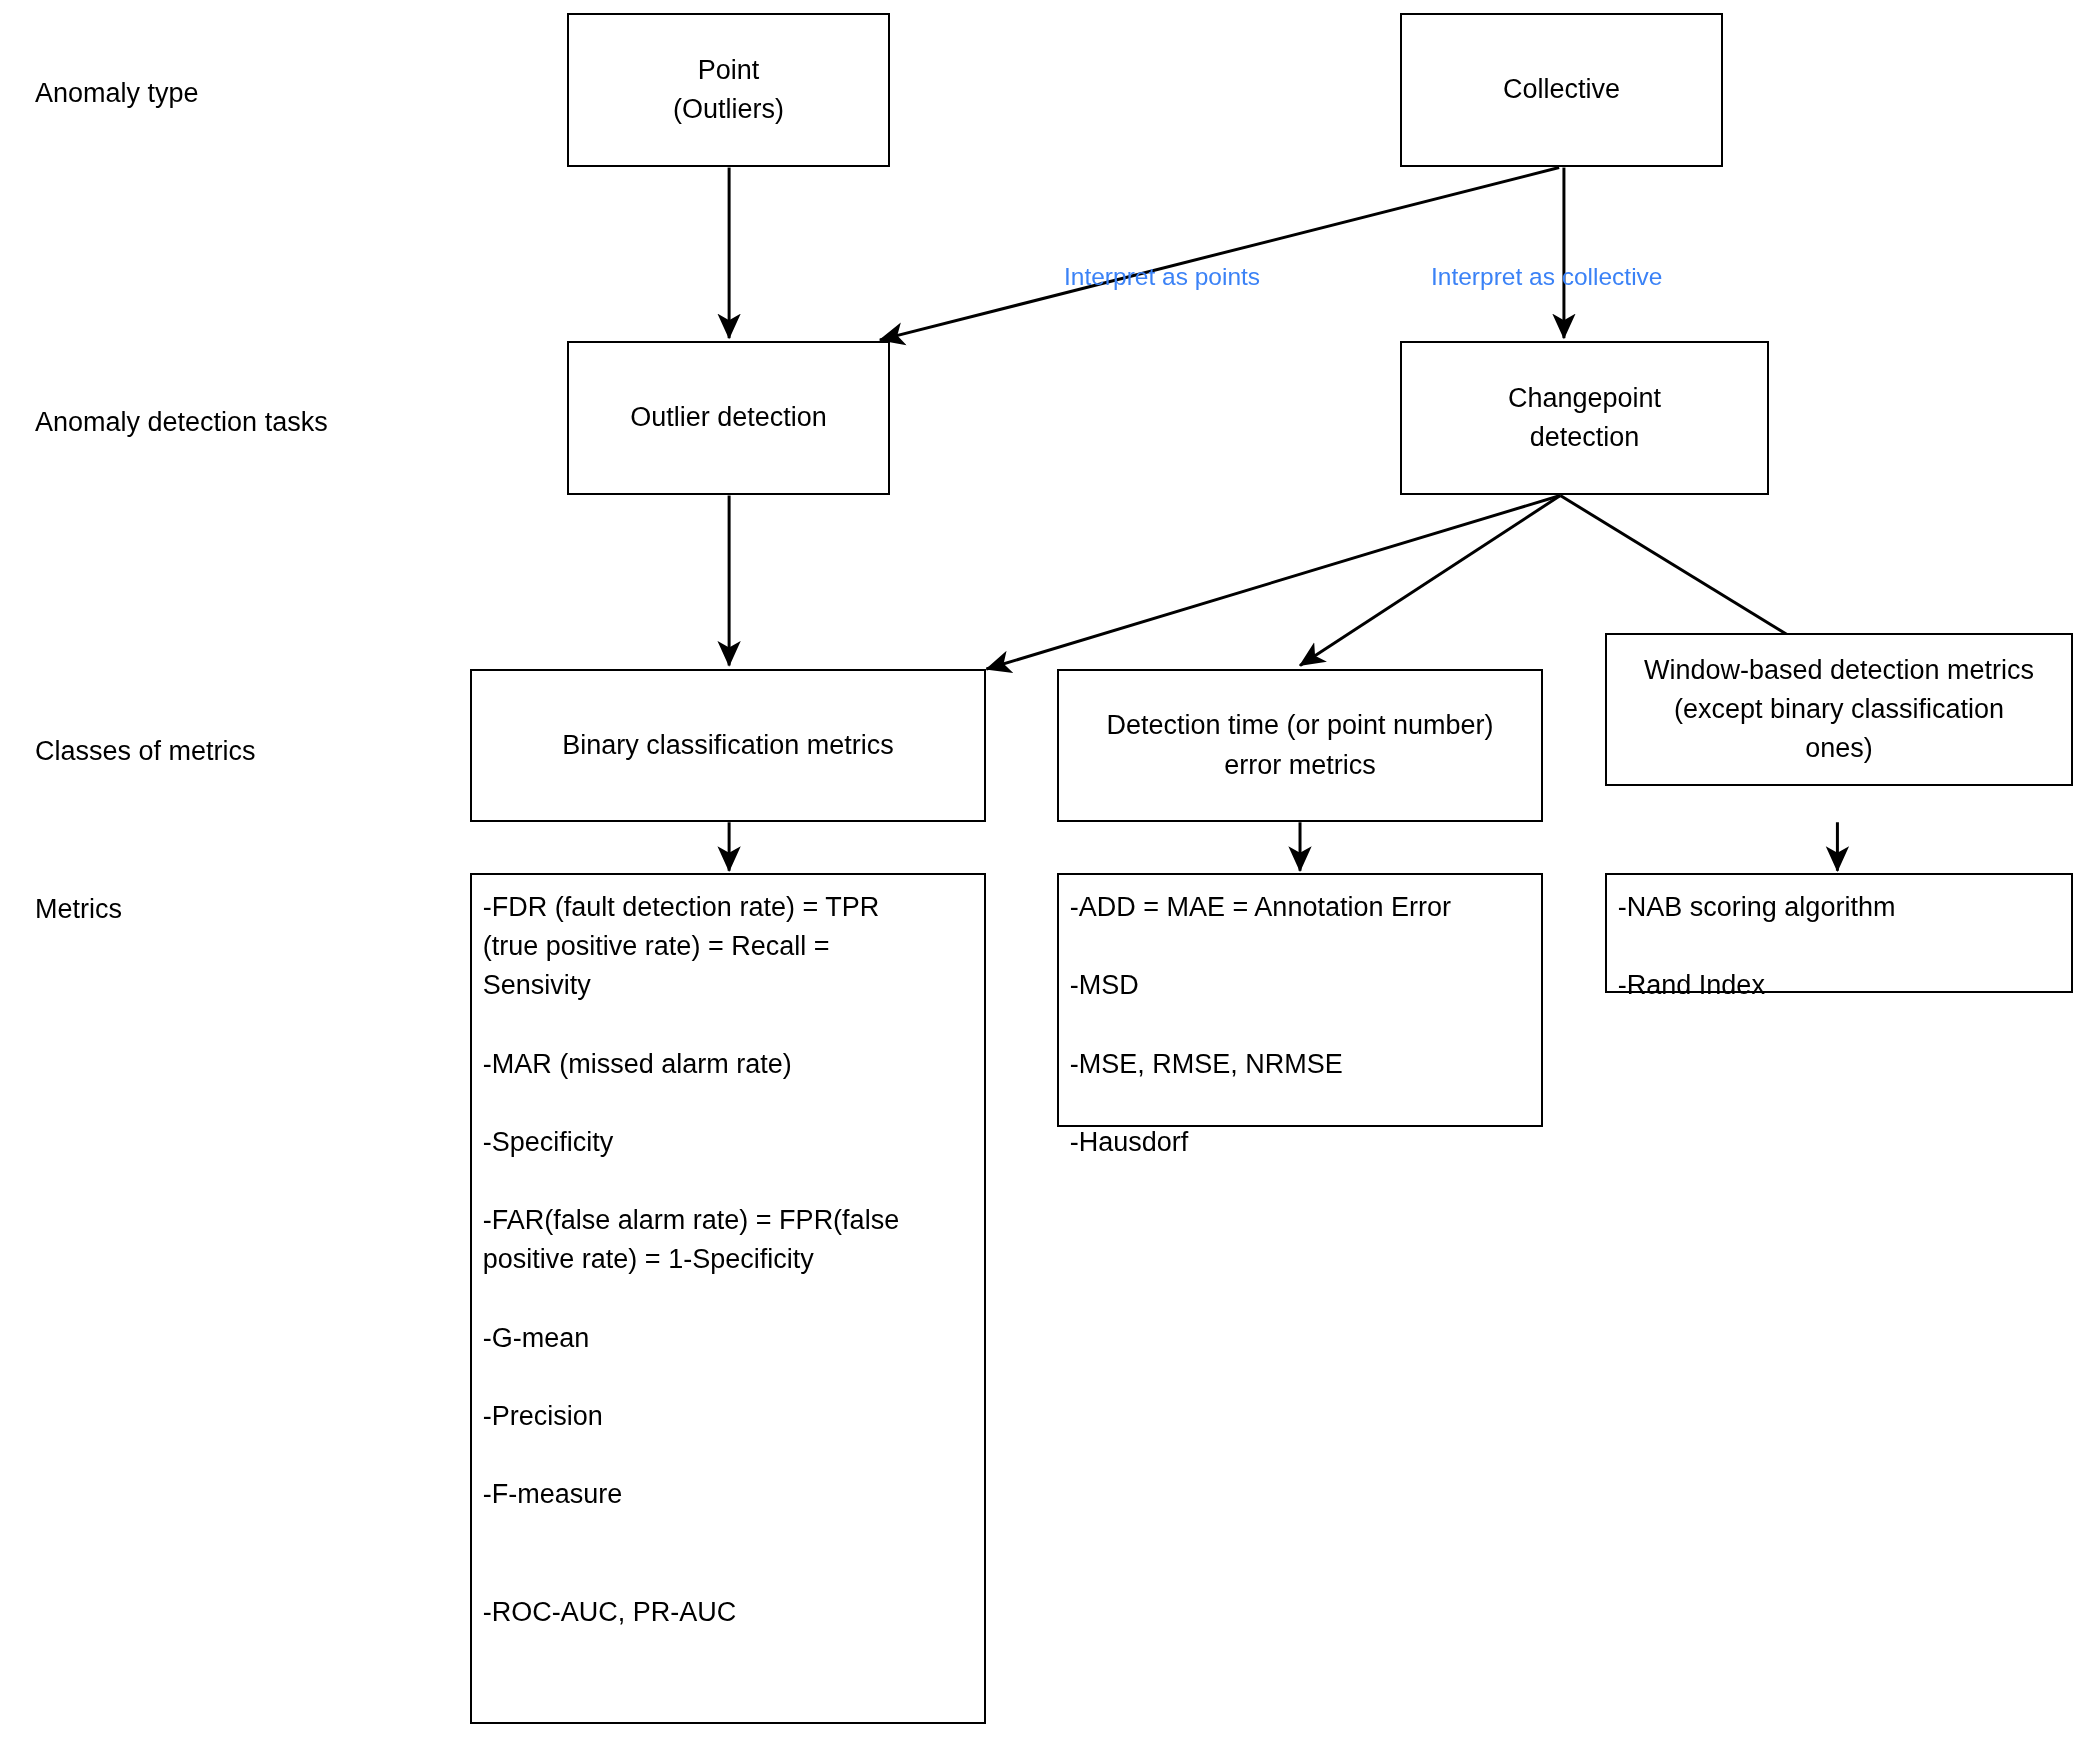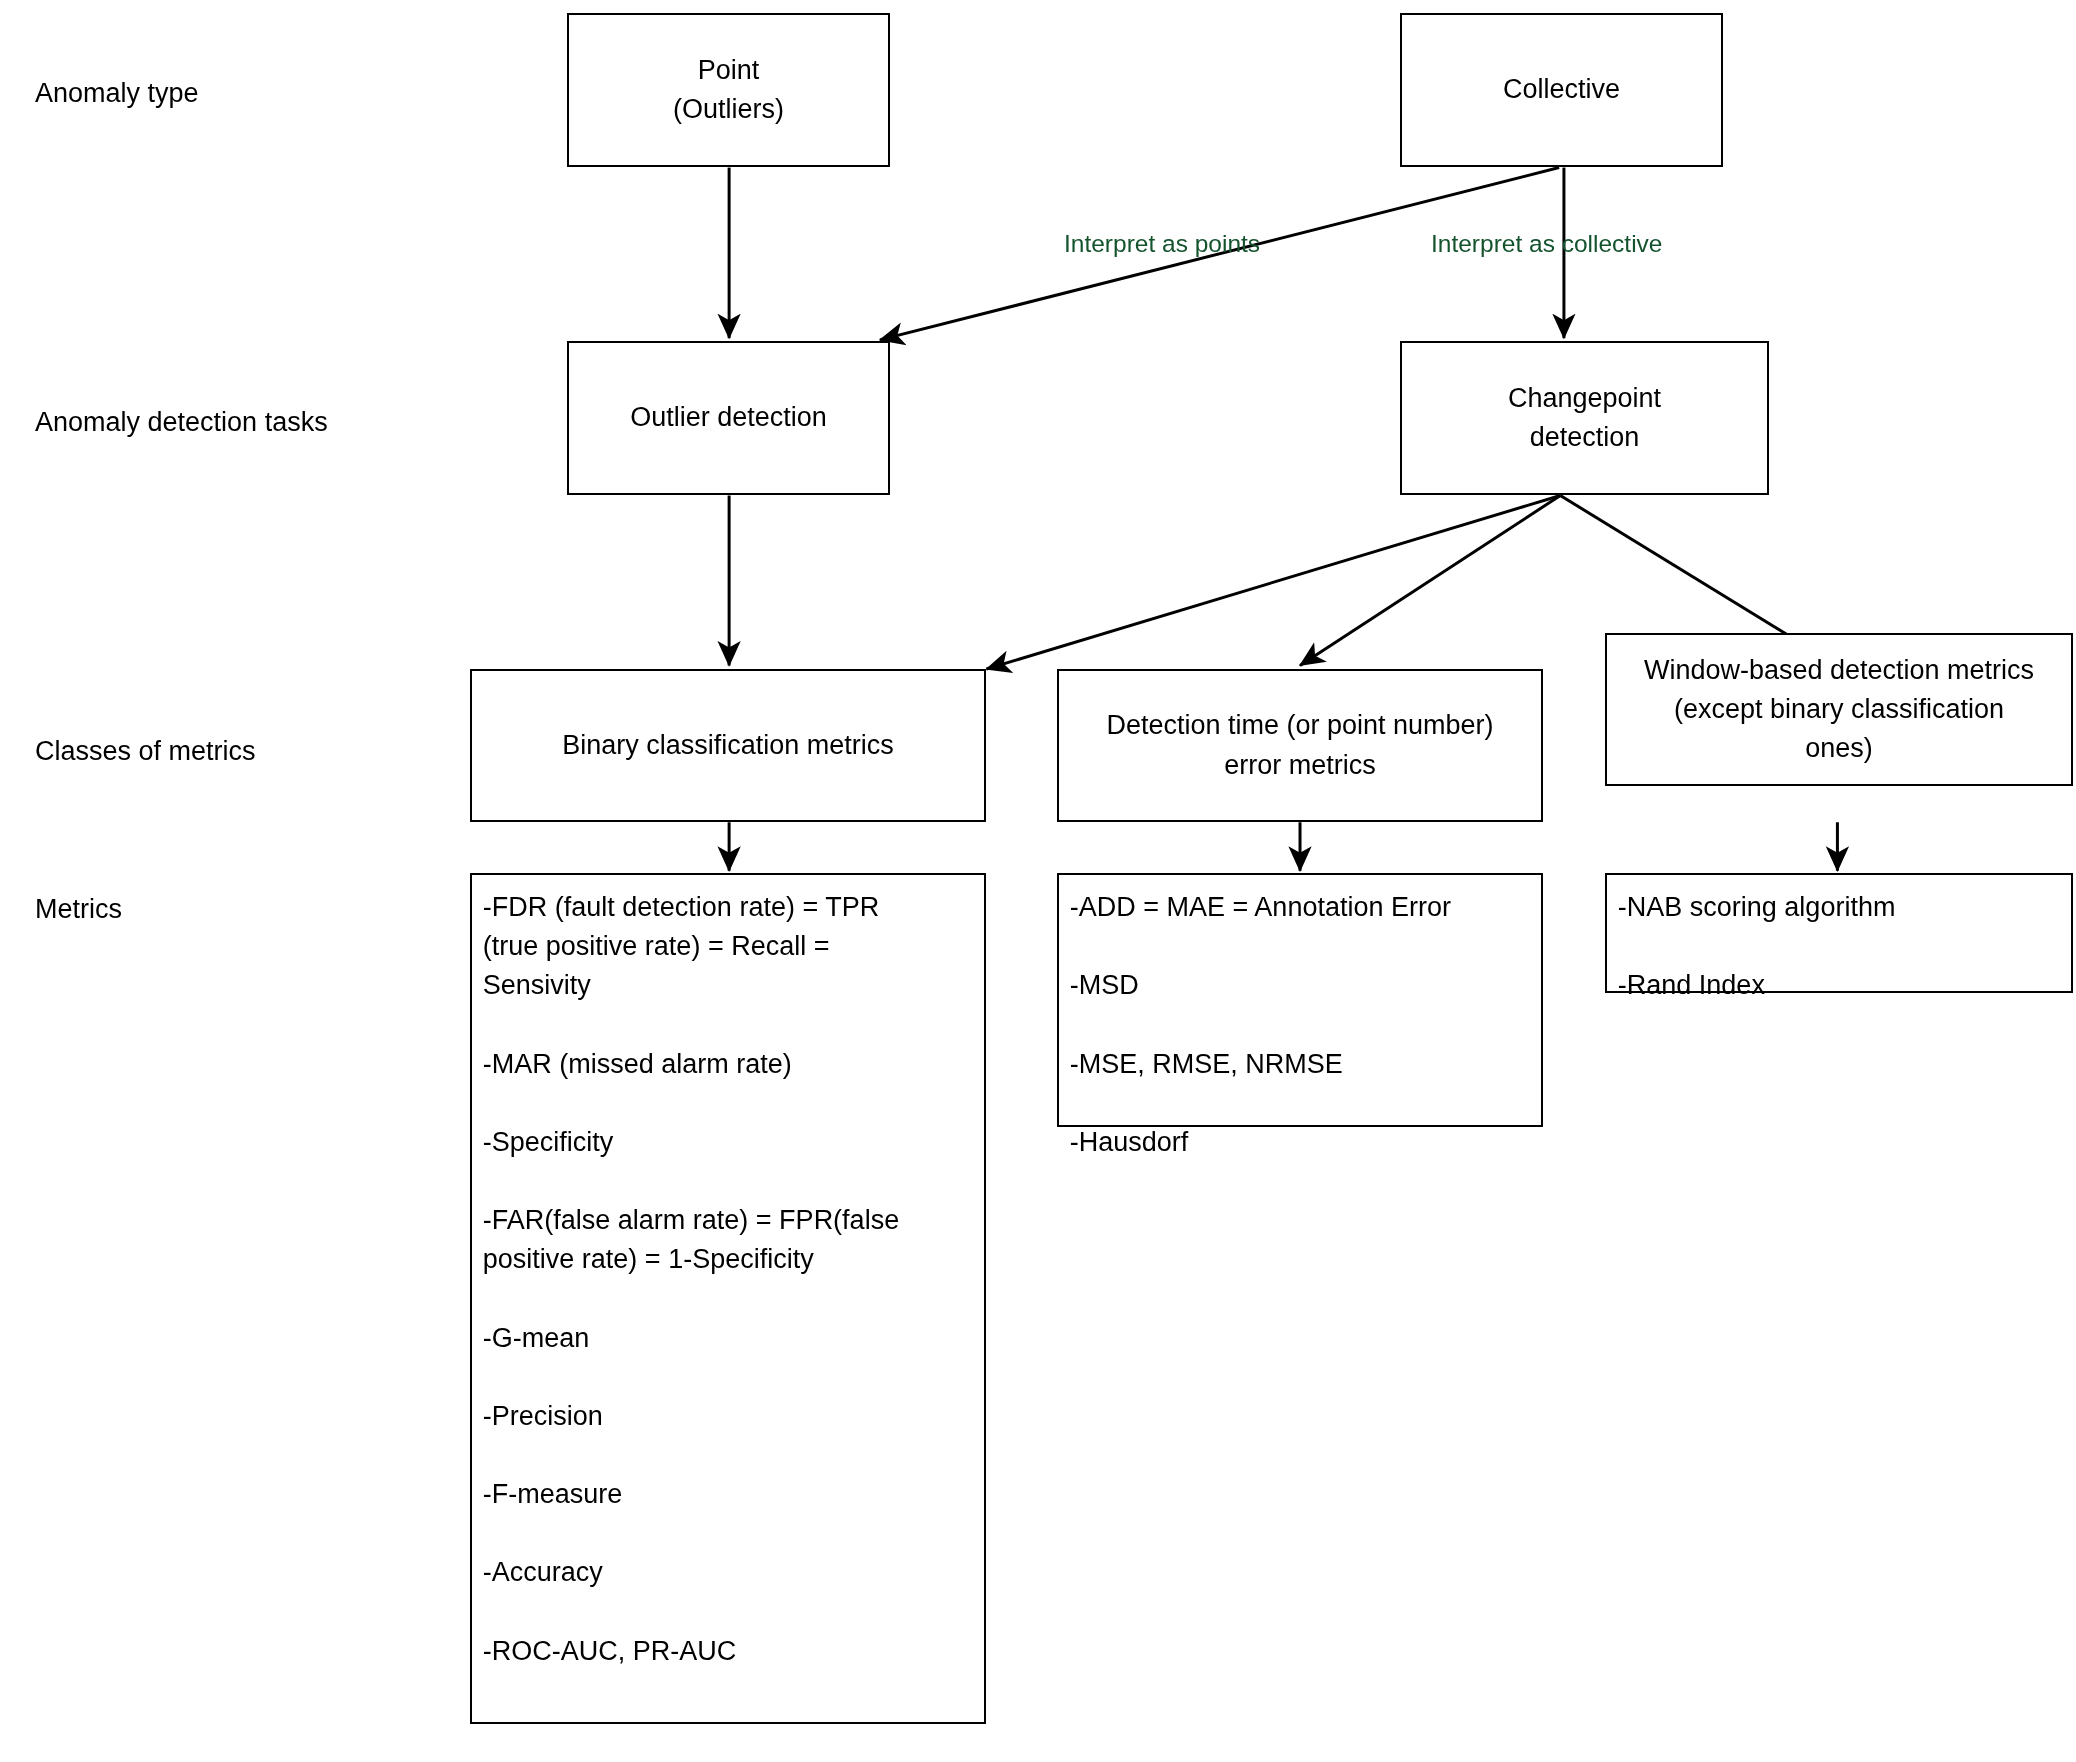--- a/index.html
+++ b/index.html
@@ -56,23 +56,24 @@
     display: block;
   }
   .node .lines .ln {
     display: block;
     white-space: pre-wrap;
   }
   .edge-label {
     position: absolute;
     font-size: 24.5px;
     line-height: 1.2;
-    color: #14532d;
+    color: #3b82f6;
     white-space: nowrap;
     background: transparent;
+    margin-top: 33px;
   }
 </style>
 </head>
 <body>
 
 <div id="canvas">
 
   <svg id="edges" viewBox="0 0 3470 2946" width="2077" height="1763" xmlns="http://www.w3.org/2000/svg">
     <defs>
       <marker id="arrowhead" markerWidth="9" markerHeight="9" refX="8.2" refY="4.5" orient="auto" markerUnits="strokeWidth">
@@ -172,21 +173,20 @@
         <span class="ln">&nbsp;</span>
         <span class="ln">-FAR(false alarm rate) = FPR(false</span>
         <span class="ln">positive rate) = 1-Specificity</span>
         <span class="ln">&nbsp;</span>
         <span class="ln">-G-mean</span>
         <span class="ln">&nbsp;</span>
         <span class="ln">-Precision</span>
         <span class="ln">&nbsp;</span>
         <span class="ln">-F-measure</span>
         <span class="ln">&nbsp;</span>
-        <span class="ln">-Accuracy</span>
         <span class="ln">&nbsp;</span>
         <span class="ln">-ROC-AUC, PR-AUC</span>
         <span class="ln">&nbsp;</span>
         <span class="ln">&nbsp;</span>
       </span>
   </div>
 
   <div class="node list" style="left:1057px; top:873px; width:486px; height:254px;">
     <span class="lines">
         <span class="ln">-ADD = MAE = Annotation Error</span>

